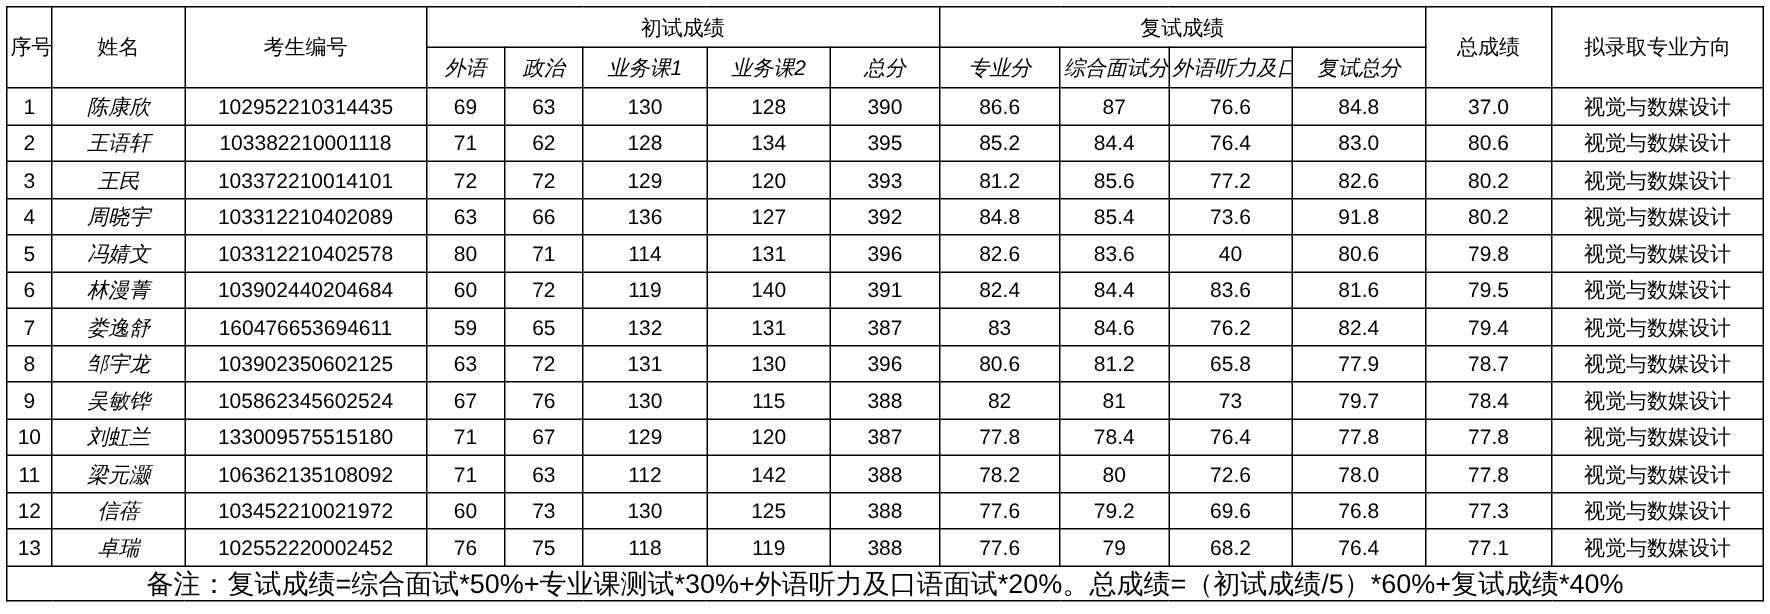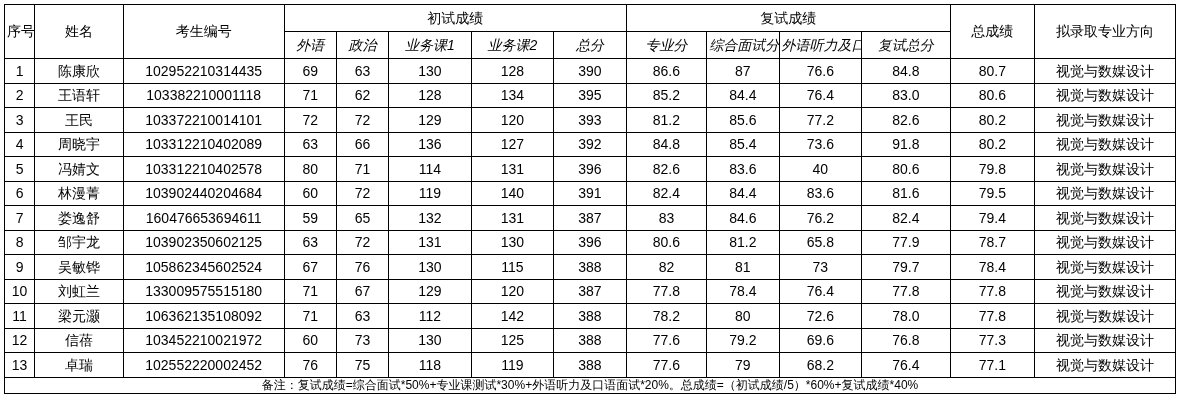--- a/index.html
+++ b/index.html
@@ -43,36 +43,36 @@
     font-style: italic;
   }
   .body-row td {
     height: 21.5px;
   }
   .note-row td {
     border: none;
     text-align: left;
     padding-left: 6px;
     padding-top: 8px;
-    font-size: 12px;
+    font-size: 18px;
     white-space: nowrap;
   }
   .c-seq { width: 30px; }
   .c-name { width: 88px; }
   .c-id { width: 160px; }
   .c-sub { width: 52px; }
   .c-course { width: 82px; }
   .c-total { width: 72px; }
   .c-major { width: 80px; }
   .c-interview { width: 72px; }
   .c-listen { width: 82px; }
   .c-retotal { width: 88px; }
   .c-grand { width: 84px; }
   .c-dir { width: 140px; }
-  .name-cell { letter-spacing: 0px; }
+  .name-cell { letter-spacing: 0px; font-style: italic; }
 </style>
 </head>
 <body>
 
 <div class="sheet">
   <table class="grid">
     <colgroup>
       <col class="c-seq">
         <col class="c-name">
         <col class="c-id">
@@ -117,21 +117,21 @@
           <td>102952210314435</td>
           <td>69</td>
           <td>63</td>
           <td>130</td>
           <td>128</td>
           <td>390</td>
           <td>86.6</td>
           <td>87</td>
           <td>76.6</td>
           <td>84.8</td>
-          <td>80.7</td>
+          <td>37.0</td>
           <td>视觉与数媒设计</td>
         </tr>
         <tr class="body-row">
           <td>2</td>
           <td class="name-cell">王语轩</td>
           <td>103382210001118</td>
           <td>71</td>
           <td>62</td>
           <td>128</td>
           <td>134</td>

